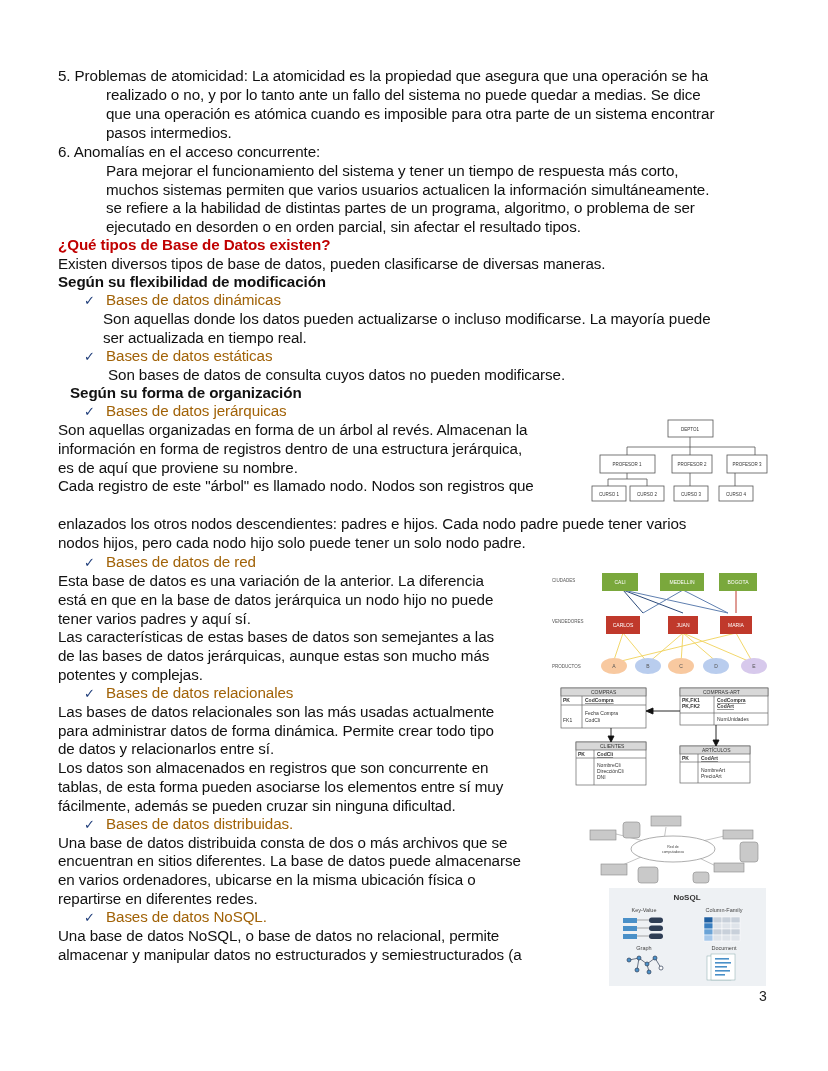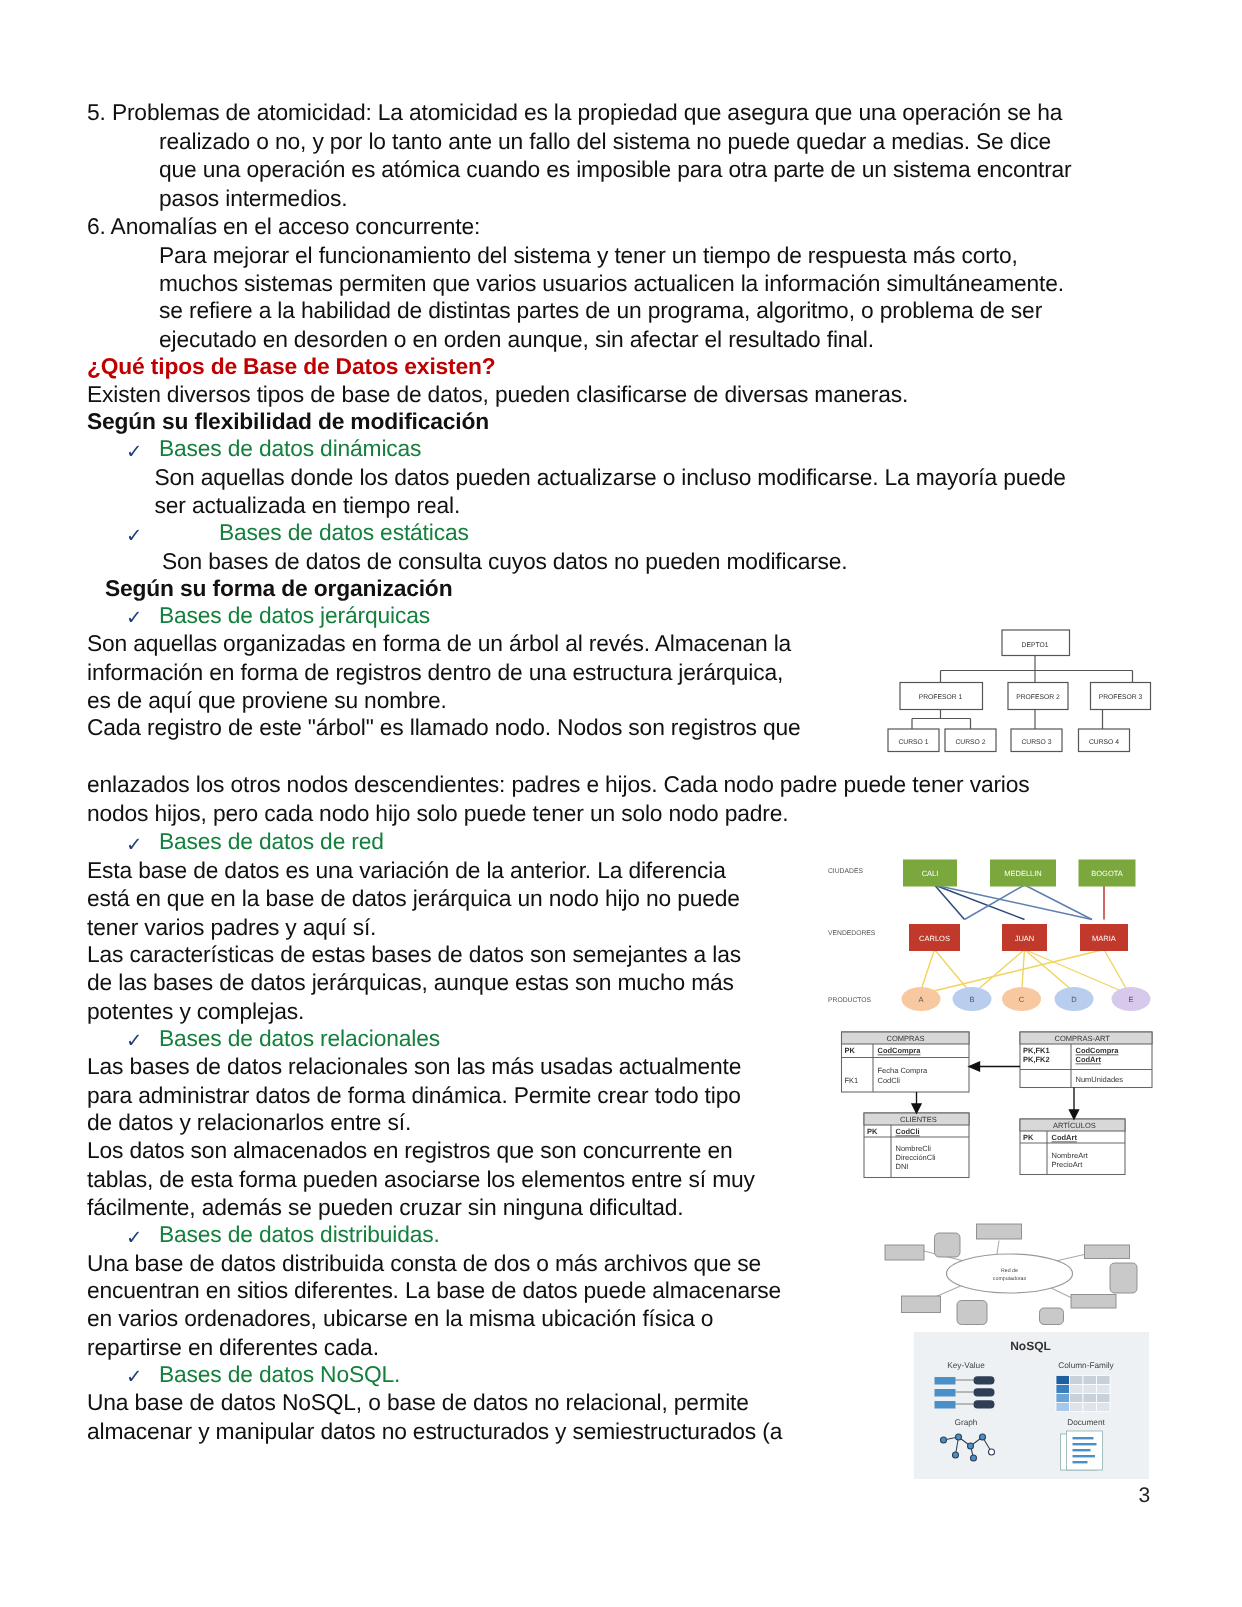--- a/index.html
+++ b/index.html
@@ -2,53 +2,53 @@
 <html><head>
 <meta charset="utf-8">
 <style>
   html, body { margin: 0; padding: 0; background: #ffffff; }
   body { width: 828px; height: 1071px; position: relative; overflow: hidden;
          font-family: "Liberation Sans", sans-serif; color: #111; }
   .page { position: absolute; left: 0; top: 0; width: 828px; height: 1071px; }
   .t { position: absolute; font-size: 15.2px; line-height: 17.5px; white-space: nowrap; letter-spacing: -0.1px; }
   .b { font-weight: bold; }
   .red { color: #c00000; font-weight: bold; }
-  .blue { color: #15803d; }
+  .blue { color: #a16207; }
   .chk { position: absolute; font-size: 13px; color: #1f3d7a; }
   .fig { position: absolute; }
   .pnum { position: absolute; left: 759px; top: 988px; font-size: 14px; color: #222; }
   svg text { font-family: "Liberation Sans", sans-serif; }
 </style>
 </head>
 <body>
 
 <div class="page">
 
   <div class="t" style="left:58px;top:67px;">5. Problemas de atomicidad: La atomicidad es la propiedad que asegura que una operación se ha</div>
   <div class="t" style="left:106px;top:86px;">realizado o no, y por lo tanto ante un fallo del sistema no puede quedar a medias. Se dice</div>
   <div class="t" style="left:106px;top:105px;">que una operación es atómica cuando es imposible para otra parte de un sistema encontrar</div>
   <div class="t" style="left:106px;top:124px;">pasos intermedios.</div>
 
   <div class="t" style="left:58px;top:143px;">6. Anomalías en el acceso concurrente:</div>
   <div class="t" style="left:106px;top:162px;">Para mejorar el funcionamiento del sistema y tener un tiempo de respuesta más corto,</div>
   <div class="t" style="left:106px;top:181px;">muchos sistemas permiten que varios usuarios actualicen la información simultáneamente.</div>
   <div class="t" style="left:106px;top:199px;">se refiere a la habilidad de distintas partes de un programa, algoritmo, o problema de ser</div>
-  <div class="t" style="left:106px;top:218px;">ejecutado en desorden o en orden aunque, sin afectar el resultado final.</div>
+  <div class="t" style="left:106px;top:218px;">ejecutado en desorden o en orden parcial, sin afectar el resultado tipos.</div>
 
   <div class="t red" style="left:58px;top:236px;">¿Qué tipos de Base de Datos existen?</div>
   <div class="t" style="left:58px;top:255px;">Existen diversos tipos de base de datos, pueden clasificarse de diversas maneras.</div>
   <div class="t b" style="left:58px;top:273px;">Según su flexibilidad de modificación</div>
 
   <span class="chk" style="left:84px;top:293px;">✓</span>
   <div class="t blue" style="left:106px;top:291px;">Bases de datos dinámicas</div>
   <div class="t" style="left:103px;top:310px;">Son aquellas donde los datos pueden actualizarse o incluso modificarse. La mayoría puede</div>
   <div class="t" style="left:103px;top:329px;">ser actualizada en tiempo real.</div>
 
   <span class="chk" style="left:84px;top:349px;">✓</span>
-  <div class="t blue" style="left:106px;top:347px;margin-left:40px;">Bases de datos estáticas</div>
+  <div class="t blue" style="left:106px;top:347px;">Bases de datos estáticas</div>
   <div class="t" style="left:108px;top:366px;">Son bases de datos de consulta cuyos datos no pueden modificarse.</div>
 
   <div class="t b" style="left:70px;top:384px;">Según su forma de organización</div>
 
   <span class="chk" style="left:84px;top:404px;">✓</span>
   <div class="t blue" style="left:106px;top:402px;">Bases de datos jerárquicas</div>
   <div class="t" style="left:58px;top:421px;">Son aquellas organizadas en forma de un árbol al revés. Almacenan la</div>
   <div class="t" style="left:58px;top:440px;">información en forma de registros dentro de una estructura jerárquica,</div>
   <div class="t" style="left:58px;top:459px;">es de aquí que proviene su nombre.</div>
   <div class="t" style="left:58px;top:477px;">Cada registro de este "árbol" es llamado nodo. Nodos son registros que</div>
@@ -213,21 +213,21 @@
       <text x="143" y="87">NombreArt</text>
       <text x="143" y="93">PrecioArt</text>
     </g>
   </svg>
 
   <span class="chk" style="left:84px;top:817px;">✓</span>
   <div class="t blue" style="left:106px;top:815px;">Bases de datos distribuidas.</div>
   <div class="t" style="left:58px;top:834px;">Una base de datos distribuida consta de dos o más archivos que se</div>
   <div class="t" style="left:58px;top:852px;">encuentran en sitios diferentes. La base de datos puede almacenarse</div>
   <div class="t" style="left:58px;top:871px;">en varios ordenadores, ubicarse en la misma ubicación física o</div>
-  <div class="t" style="left:58px;top:890px;">repartirse en diferentes cada.</div>
+  <div class="t" style="left:58px;top:890px;">repartirse en diferentes redes.</div>
 
   <svg class="fig" style="left:578px;top:812px;" width="195" height="72">
     <g stroke="#aaa" stroke-width="0.7">
       <line x1="85" y1="35" x2="88" y2="15"></line>
         <line x1="70" y1="30" x2="38" y2="22"></line>
       <line x1="120" y1="30" x2="155" y2="22"></line>
         <line x1="70" y1="42" x2="40" y2="55"></line>
       <line x1="115" y1="43" x2="140" y2="55"></line>
     </g>
     <ellipse cx="95" cy="37" rx="42" ry="13" fill="#fff" stroke="#999" stroke-width="0.8"></ellipse>

